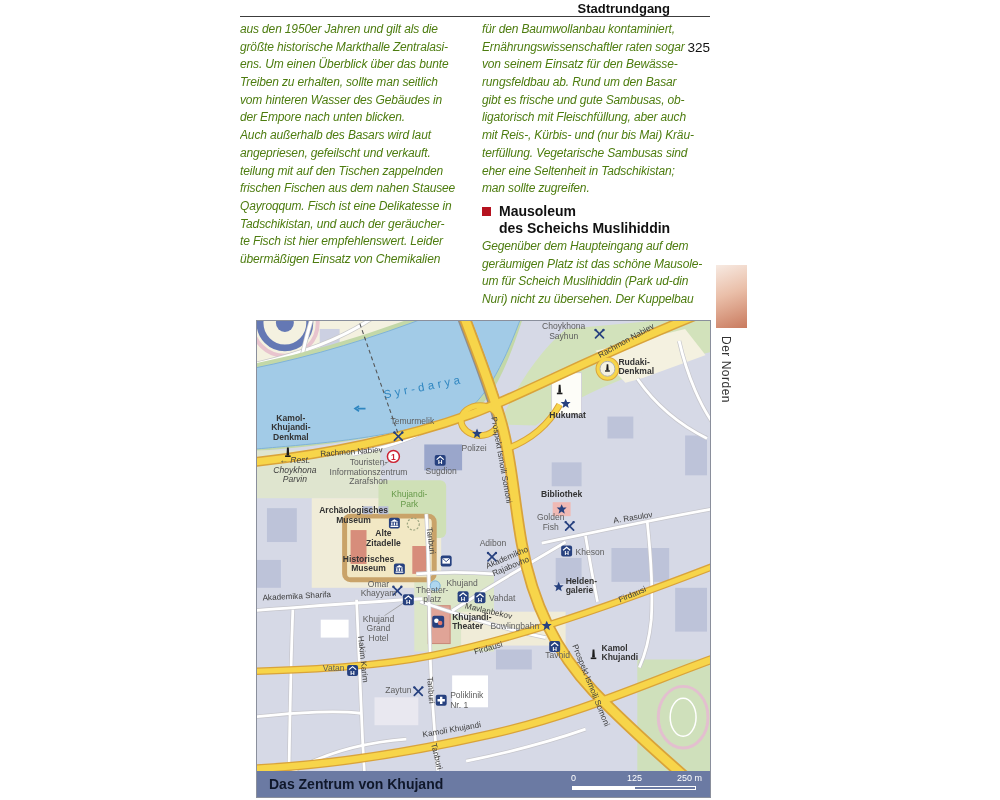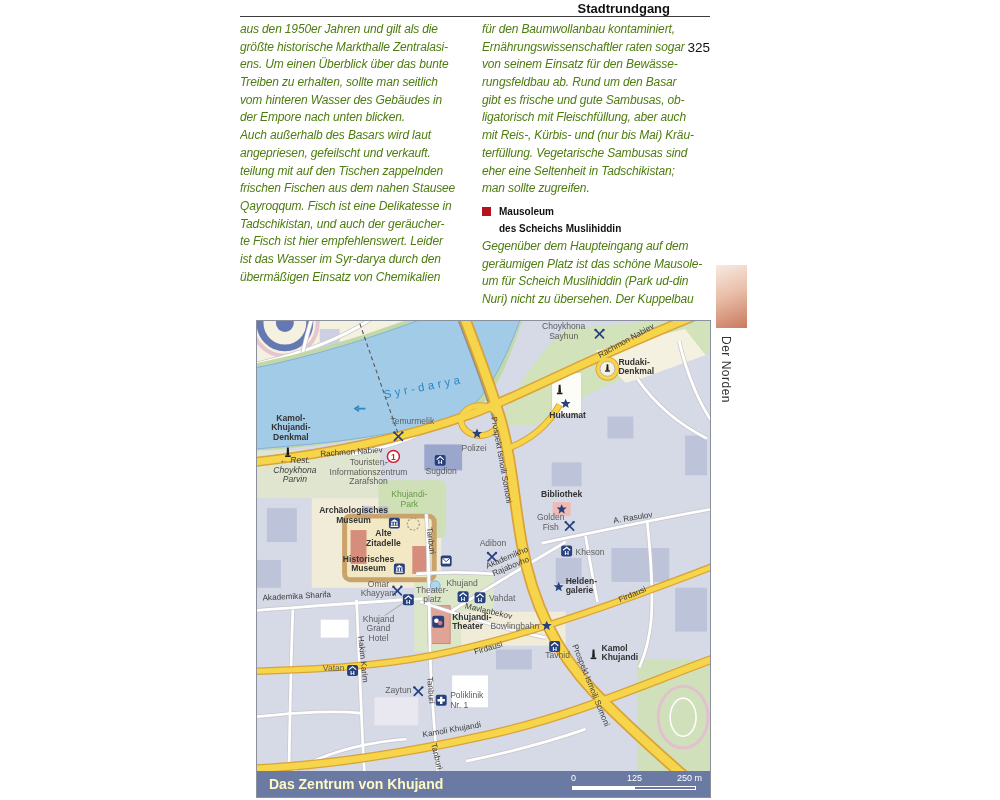--- a/index.html
+++ b/index.html
@@ -11,34 +11,34 @@
   .hdr-page{position:absolute;top:1px;left:672px;width:38px;text-align:right;
             font-size:13.5px;color:#111;margin-top:39px;}
   .hdr-rule{position:absolute;top:16px;left:240px;width:470px;height:1px;background:#3c3c3c;}
   
   .colL{position:absolute;left:240px;top:21px;width:240px;}
   .colR{position:absolute;left:482px;top:21px;width:229px;}
   .jl,.pl{height:17.7px;line-height:17.7px;font-size:12px;letter-spacing:-0.15px;
           color:#4d7c0f;white-space:nowrap;overflow:hidden;font-style:italic;}
   .jl{text-align:justify;}
   .jl::after{content:"";display:inline-block;width:100%;height:0;}
-  .m-head{position:relative;margin-top:5px;padding-left:17px;font-size:10px;
+  .m-head{position:relative;margin-top:5px;padding-left:17px;font-size:14px;
           font-weight:bold;line-height:17.5px;color:#111;}
   .red-sq{position:absolute;left:0;top:4px;width:9px;height:9px;background:#b5121f;}
   
   .side-tab{position:absolute;left:716px;top:265px;width:31px;height:63px;
             background:linear-gradient(160deg,#f7eae2 0%,#eabfa9 45%,#c97a5e 100%);}
   .side-tab-label{position:absolute;left:719px;top:336px;writing-mode:vertical-rl;
                   font-size:12px;color:#333;letter-spacing:0.5px;}
   
   .map{position:absolute;left:256px;top:320px;width:455px;height:478px;
        border:1px solid #8a8f9c;box-sizing:border-box;background:#f4f1e0;}
   .mapsvg{display:block;width:453px;height:450px;}
   .map-titlebar{position:absolute;left:0;bottom:0;width:100%;height:26px;background:#6b7aa3;}
-  .map-title{position:absolute;left:12px;top:0;line-height:26px;color:#fef9c3;
+  .map-title{position:absolute;left:12px;top:0;line-height:26px;color:#0f172a;
              font-size:14px;font-weight:bold;}
   .scalebar{position:absolute;right:8px;top:2px;width:132px;height:22px;color:#fff;font-size:9px;}
   .sc0{position:absolute;left:1px;top:0;}
   .sc1{position:absolute;left:57px;top:0;}
   .sc2{position:absolute;right:0;top:0;text-align:right;}
   .seg1{position:absolute;left:2px;top:13px;width:62px;height:4px;background:#fff;}
   .seg2{position:absolute;left:64px;top:13px;width:62px;height:4px;border:1px solid #fff;
         box-sizing:border-box;}
   
   text{font-family:"Liberation Sans",sans-serif;}
@@ -65,21 +65,20 @@
       <div class="jl">Treiben zu erhalten, sollte man seitlich</div>
       <div class="jl">vom hinteren Wasser des Gebäudes in</div>
       <div class="pl">der Empore nach unten blicken.</div>
       <div class="jl">Auch außerhalb des Basars wird laut</div>
       <div class="jl">angepriesen, gefeilscht und verkauft.</div>
       <div class="jl">teilung mit auf den Tischen zappelnden</div>
       <div class="jl">frischen Fischen aus dem nahen Stausee</div>
       <div class="jl">Qayroqqum. Fisch ist eine Delikatesse in</div>
       <div class="jl">Tadschikistan, und auch der geräucher-</div>
       <div class="jl">te Fisch ist hier empfehlenswert. Leider</div>
-      <div class="jl">ist das Wasser im Syr-darya durch den</div>
       <div class="jl">übermäßigen Einsatz von Chemikalien</div>
     </div>
 
   <div class="colR">
     <div id="colR-lines">
         <div class="jl">für den Baumwollanbau kontaminiert,</div>
         <div class="jl">Ernährungswissenschaftler raten sogar</div>
         <div class="jl">von seinem Einsatz für den Bewässe-</div>
         <div class="jl">rungsfeldbau ab. Rund um den Basar</div>
         <div class="jl">gibt es frische und gute Sambusas, ob-</div>

